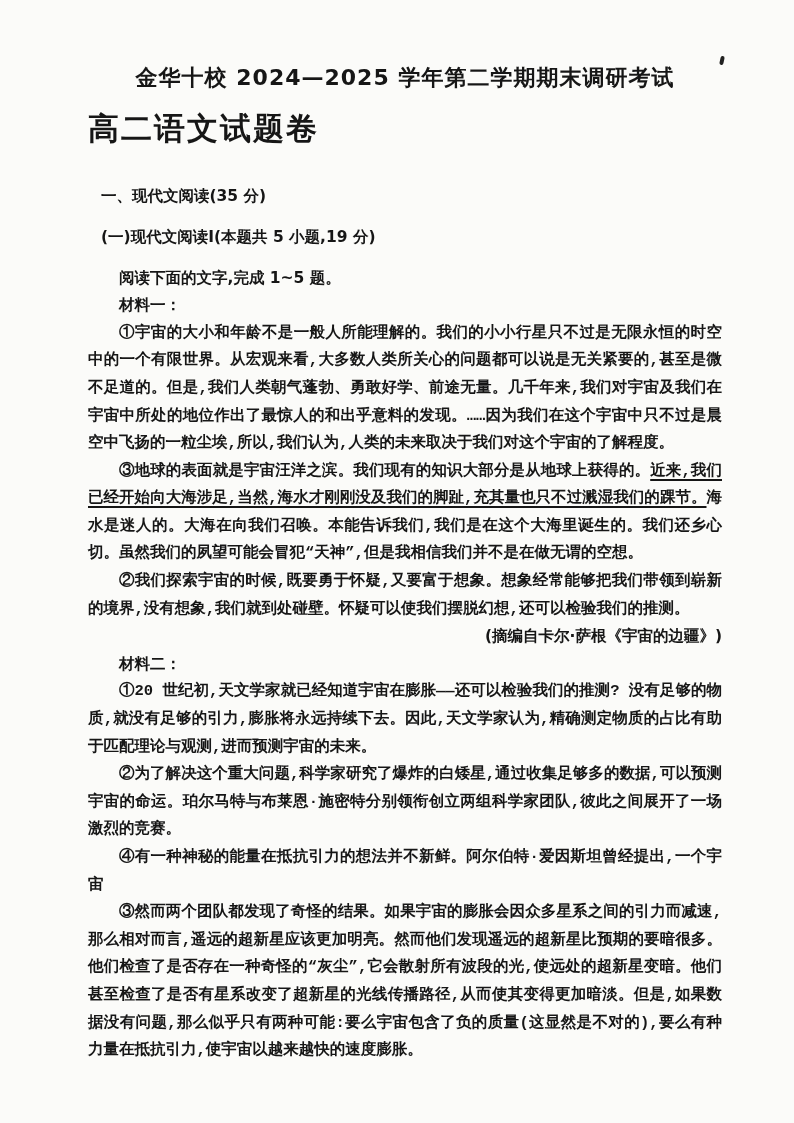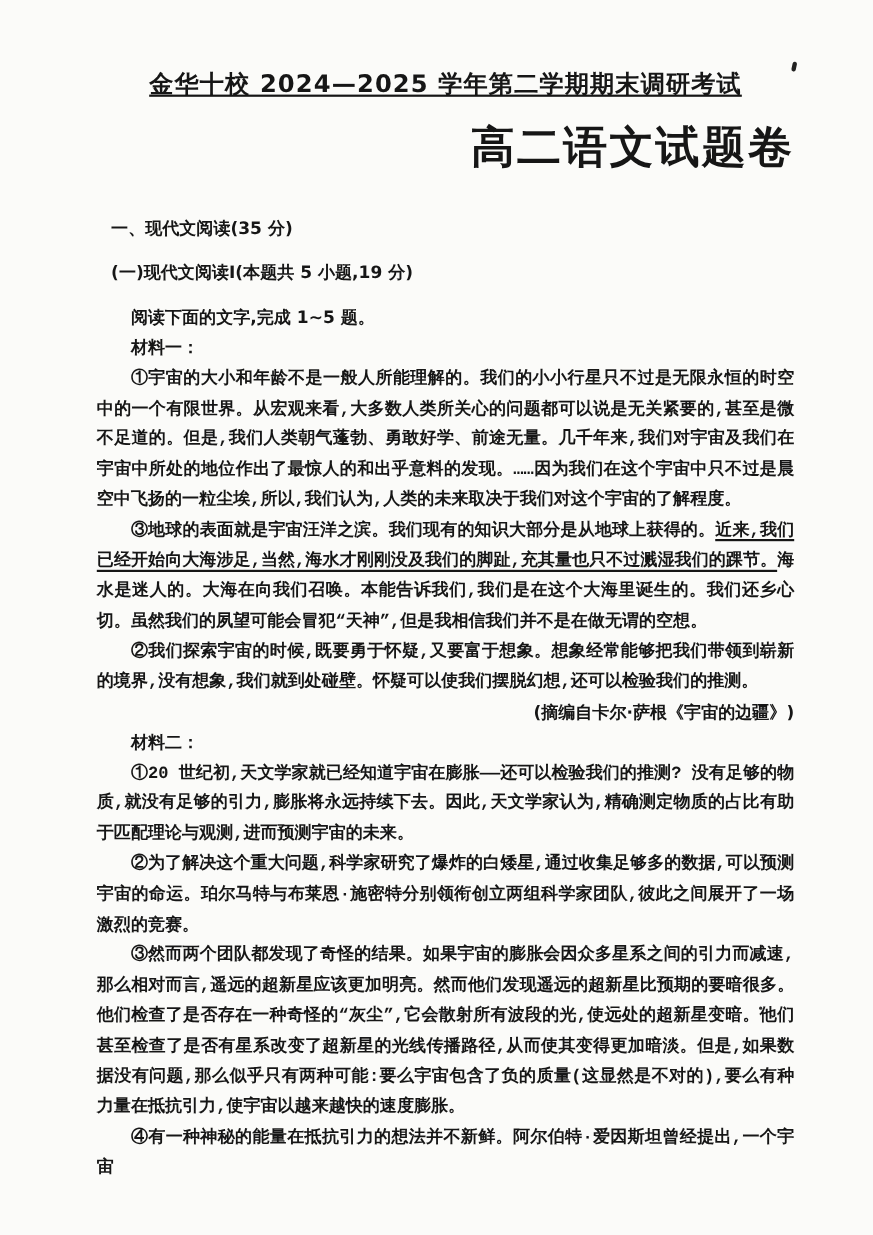--- a/index.html
+++ b/index.html
@@ -19,25 +19,24 @@
     overflow: hidden;
     color: #161616;
     font-weight: 700;
   }
   .doc-title {
     text-align: center;
     font-size: 22px;
     line-height: 1.3;
     letter-spacing: 1px;
     margin: 0;
-    text-decoration: underline;
   }
   .doc-subtitle {
-    text-align: right;
-    font-size: 40px;
+    text-align: left;
+    font-size: 31px;
     line-height: 1.25;
     letter-spacing: 2px;
     margin: 16px 0 0 0;
   }
   .body-text {
     margin-top: 36px;
     font-size: 15.5px;
     line-height: 27.6px;
     text-align: justify;
   }
@@ -110,18 +109,18 @@
     <p class="para">②我们探索宇宙的时候,既要勇于怀疑,又要富于想象。想象经常能够把我们带领到崭新的境界,没有想象,我们就到处碰壁。怀疑可以使我们摆脱幻想,还可以检验我们的推测。</p>
 
     <p class="attribution">(摘编自卡尔·萨根《宇宙的边疆》)</p>
 
     <p class="indent-1">材料二：</p>
 
     <p class="para">①20 世纪初,天文学家就已经知道宇宙在膨胀——还可以检验我们的推测? 没有足够的物质,就没有足够的引力,膨胀将永远持续下去。因此,天文学家认为,精确测定物质的占比有助于匹配理论与观测,进而预测宇宙的未来。</p>
 
     <p class="para">②为了解决这个重大问题,科学家研究了爆炸的白矮星,通过收集足够多的数据,可以预测宇宙的命运。珀尔马特与布莱恩·施密特分别领衔创立两组科学家团队,彼此之间展开了一场激烈的竞赛。</p>
 
+    <p class="para">④有一种神秘的能量在抵抗引力的想法并不新鲜。阿尔伯特·爱因斯坦曾经提出,一个宇宙</p>
+
     <p class="para">③然而两个团队都发现了奇怪的结果。如果宇宙的膨胀会因众多星系之间的引力而减速,那么相对而言,遥远的超新星应该更加明亮。然而他们发现遥远的超新星比预期的要暗很多。他们检查了是否存在一种奇怪的“灰尘”,它会散射所有波段的光,使远处的超新星变暗。他们甚至检查了是否有星系改变了超新星的光线传播路径,从而使其变得更加暗淡。但是,如果数据没有问题,那么似乎只有两种可能:要么宇宙包含了负的质量(这显然是不对的),要么有种力量在抵抗引力,使宇宙以越来越快的速度膨胀。</p>
-
-    <p class="para">④有一种神秘的能量在抵抗引力的想法并不新鲜。阿尔伯特·爱因斯坦曾经提出,一个宇宙</p>
 
   </div>
 </div>
 
 </body></html>

